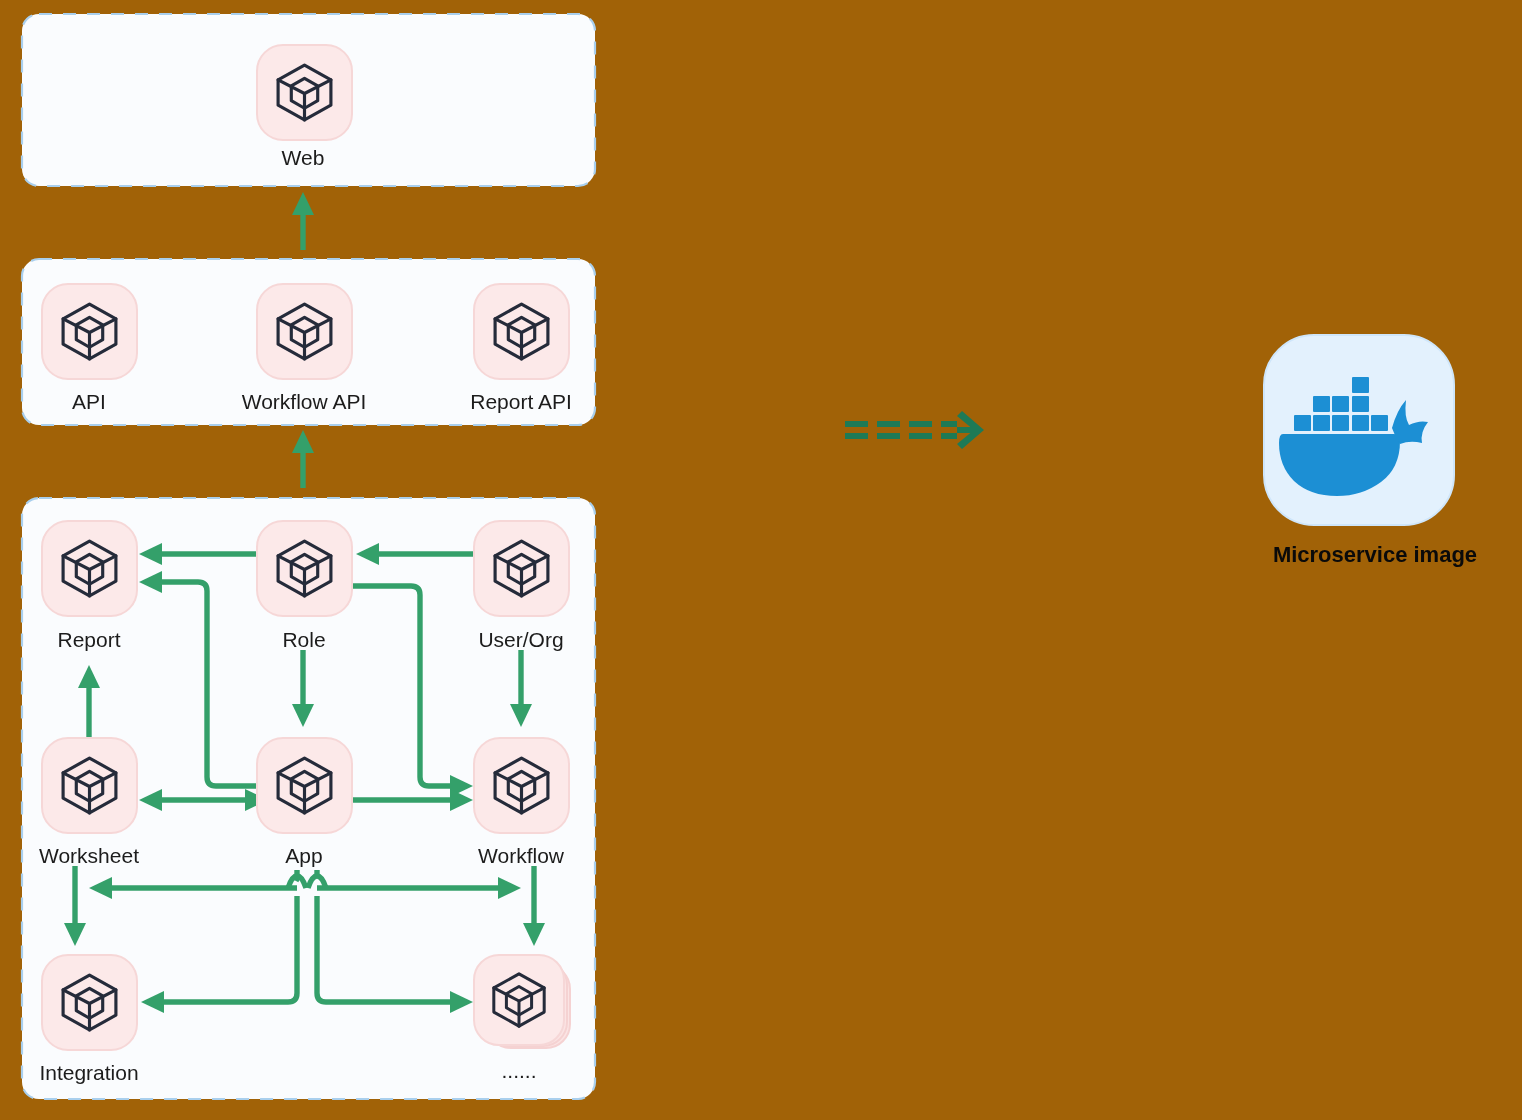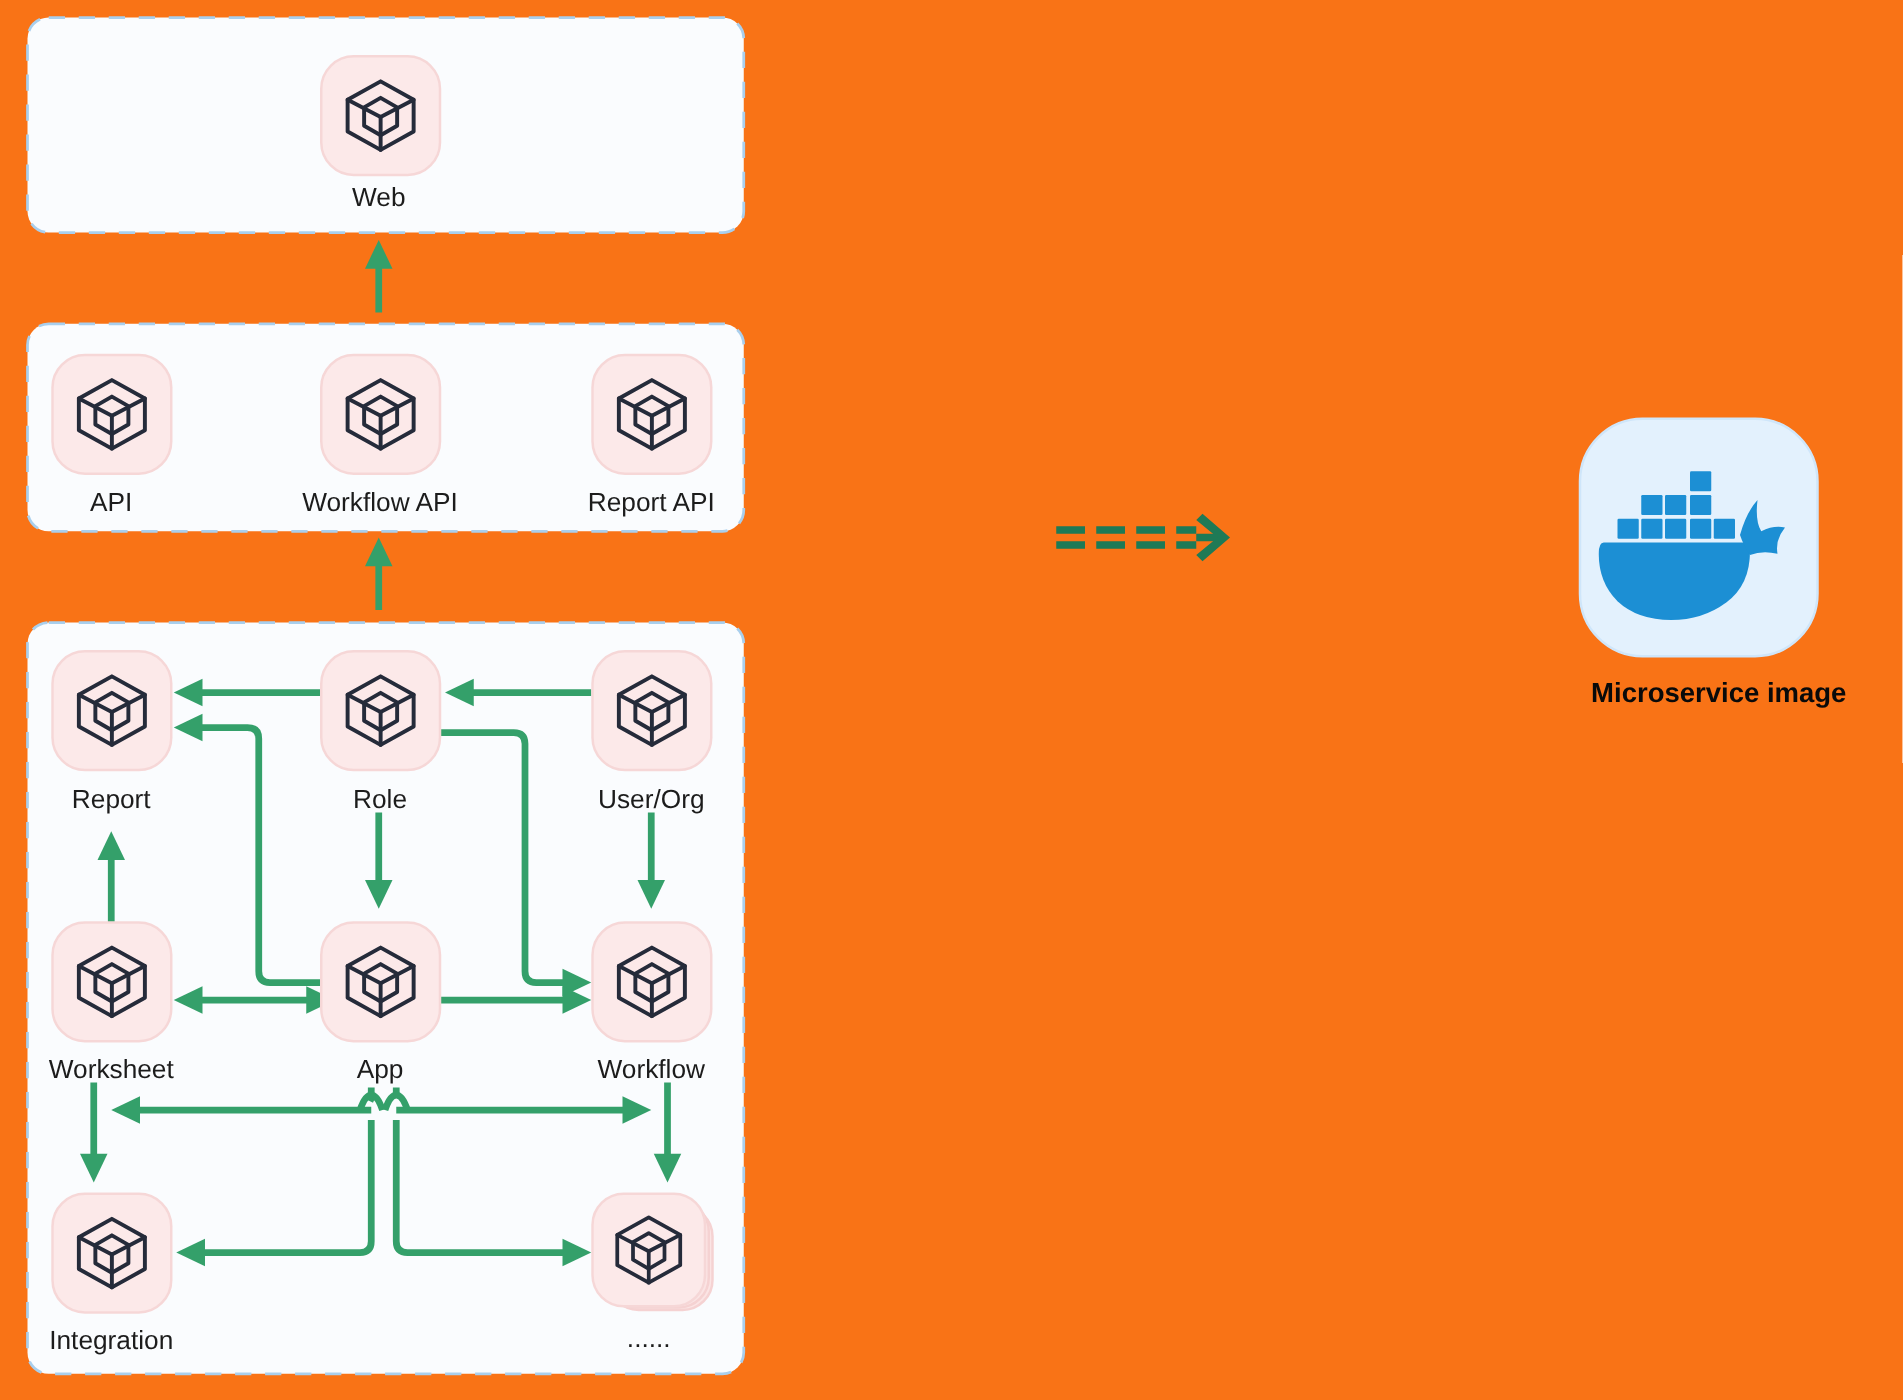--- a/index.html
+++ b/index.html
@@ -6,21 +6,21 @@
   * { box-sizing: border-box; }
   html, body {
     margin: 0; padding: 0;
     background: #ffffff;
     font-family: "Liberation Sans", "DejaVu Sans", sans-serif;
   }
   #stage {
     position: relative;
     width: 1522px;
     height: 1120px;
-    background: #f97316;
+    background: #a16207;
     overflow: hidden;
   }
   #diagram { position: absolute; inset: 0; display: block; }
 
   .grp-rect {
     fill: #fafcfe;
     stroke: #a9cfed;
     stroke-width: 2.2;
     stroke-dasharray: 13 11;
     stroke-linecap: butt;

